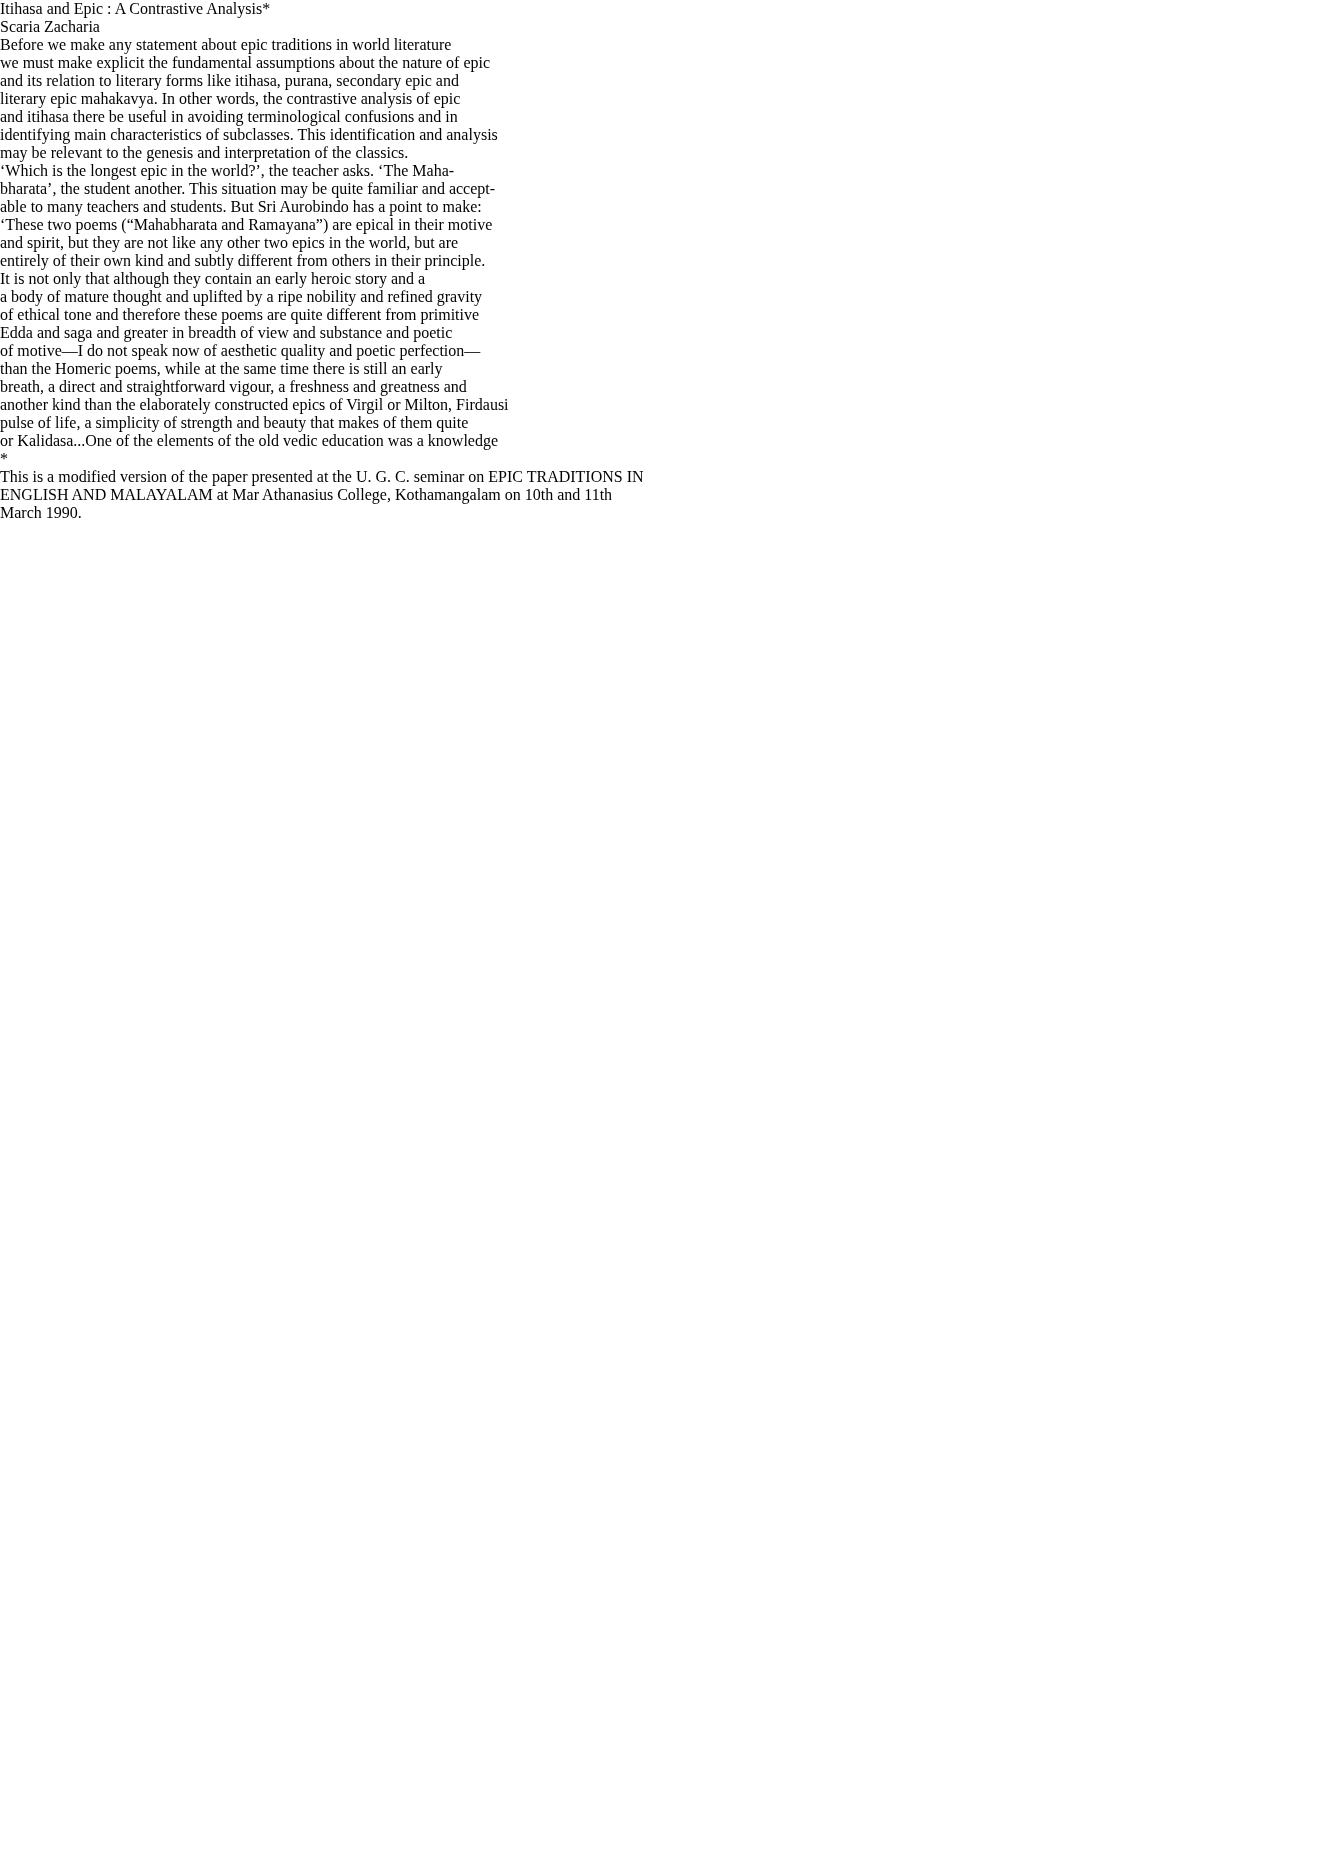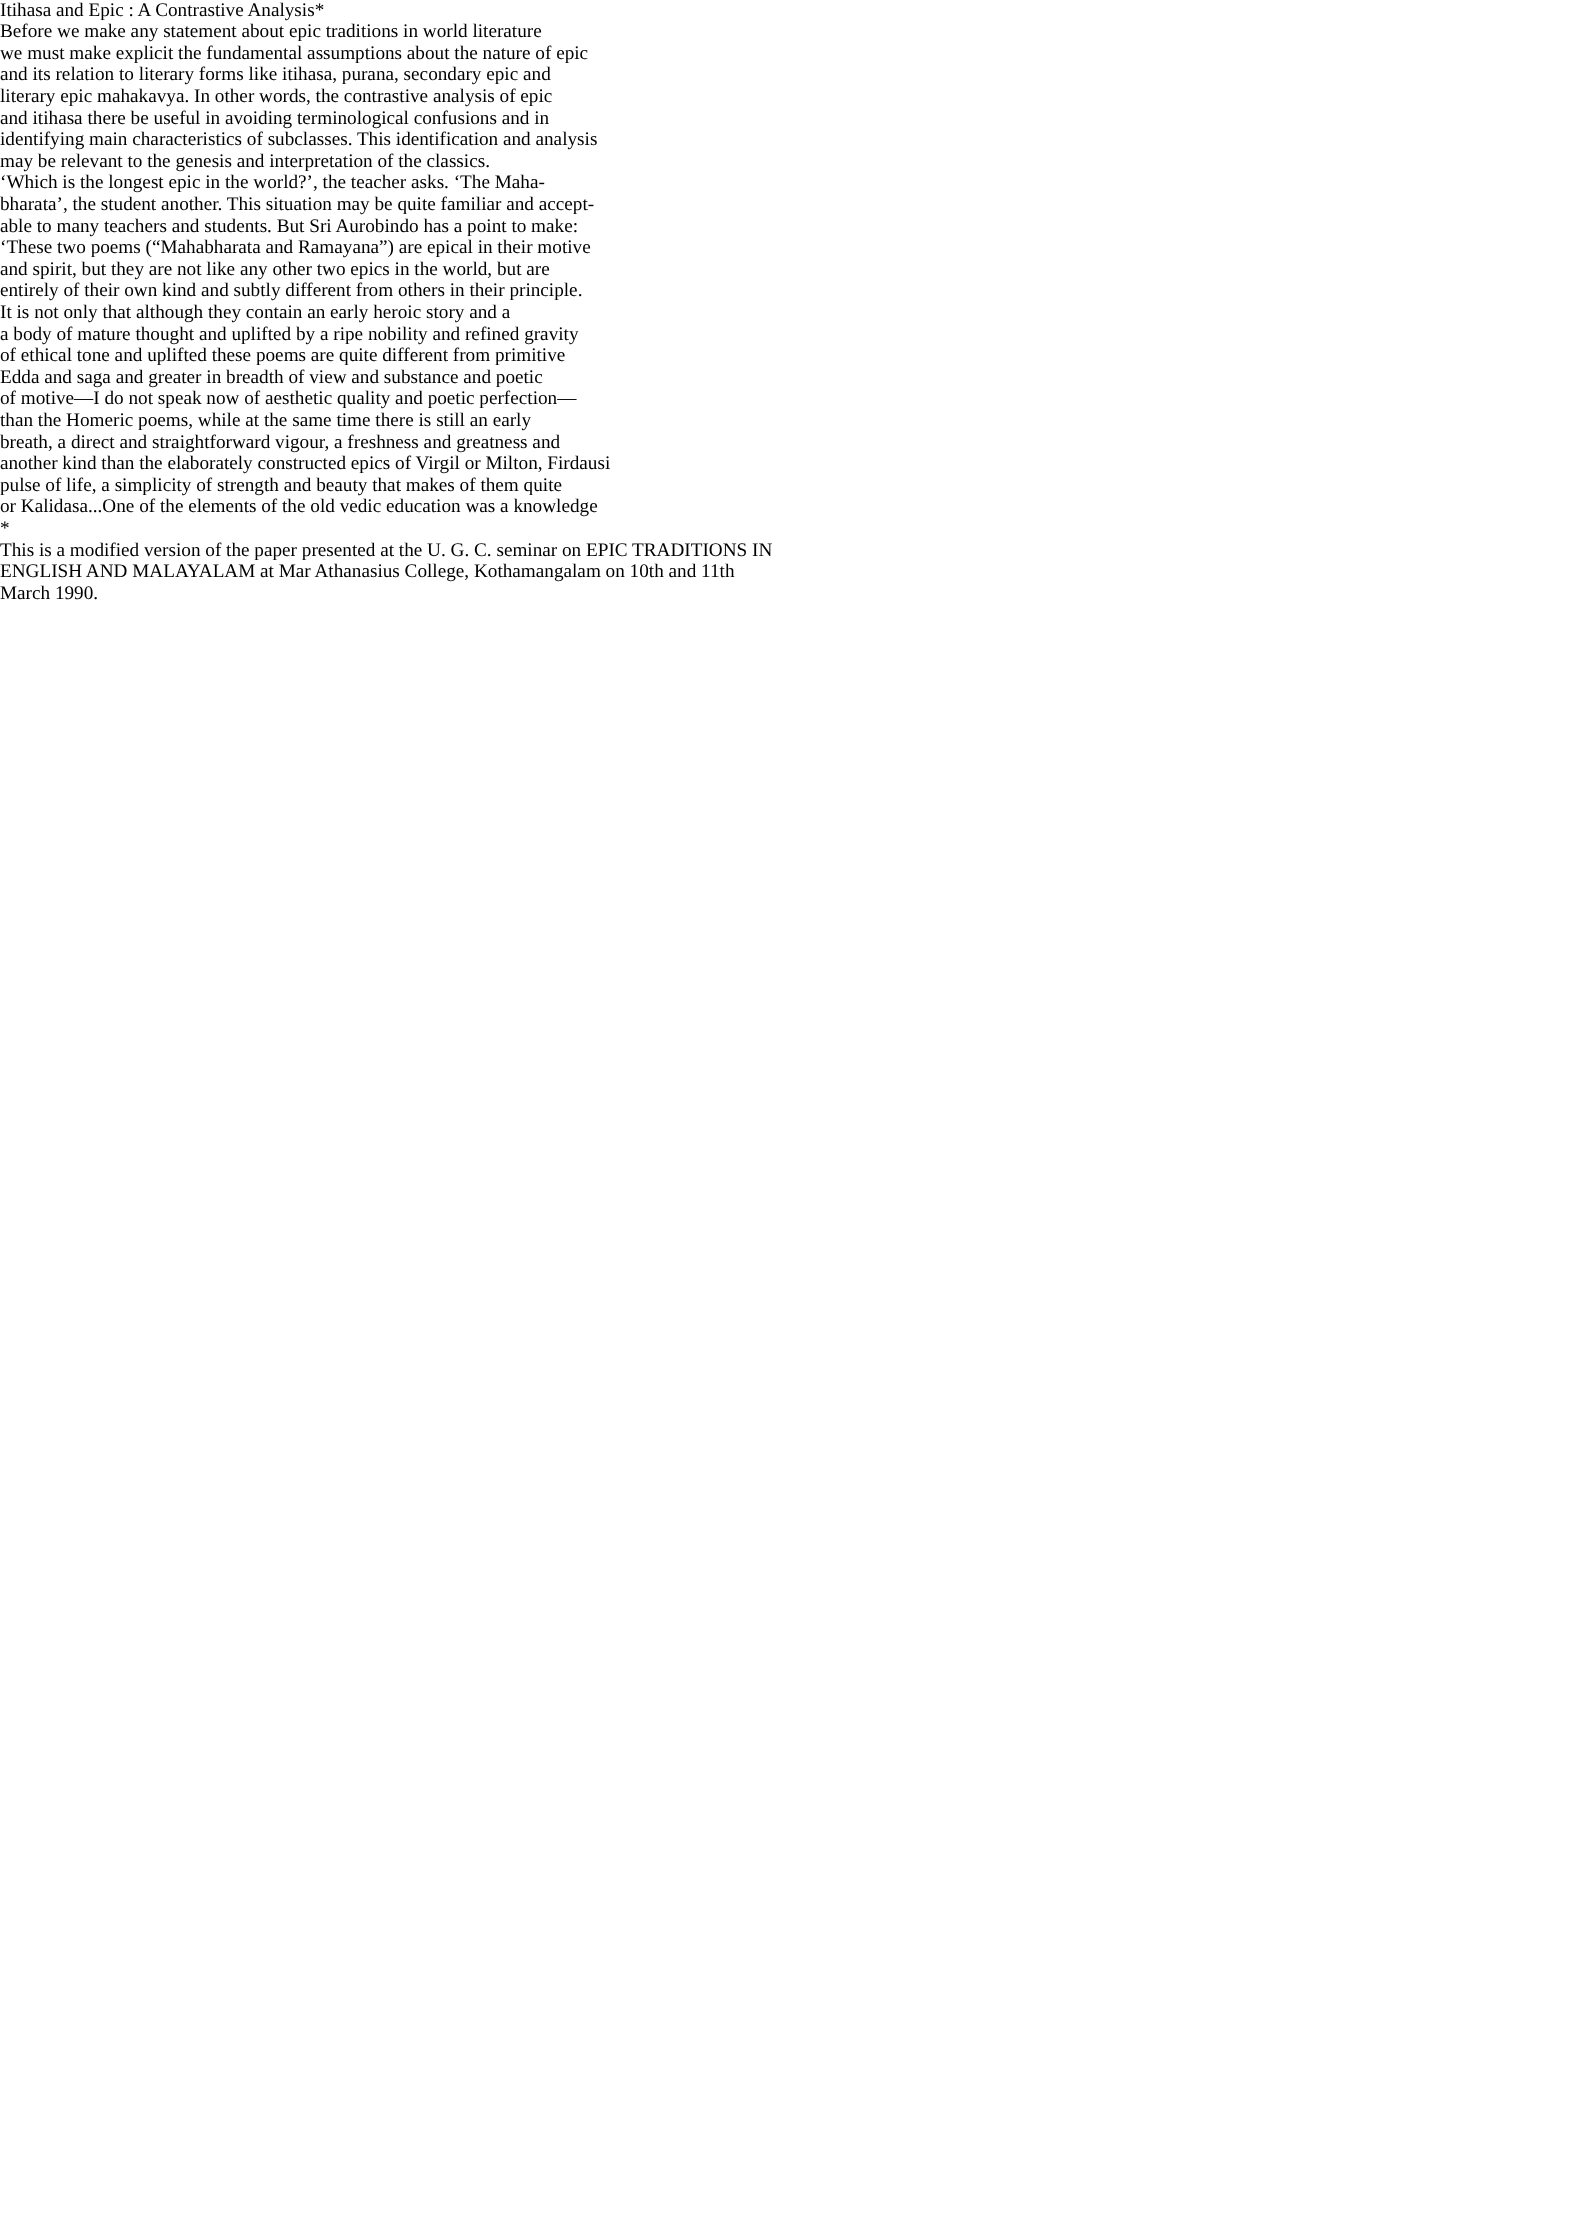--- a/index.html
+++ b/index.html
@@ -133,41 +133,42 @@
 </style>
 </head>
 <body>
 
 <div class="page">
 
   <div class="title-wrap">
     <span class="title-text"><span>Itihasa and Epic : A Contrastive Analysis</span><span class="title-marker">*</span></span>
   </div>
 
+  <div class="author">Scaria Zacharia</div>
 
   <div class="body-col">
     <div class="paragraph" style="--indent:64px">
         <div class="tline">Before we make any statement about epic traditions in world literature</div>
         <div class="tline">we must make explicit the fundamental assumptions about the nature of epic</div>
         <div class="tline">and its relation to literary forms like itihasa, purana, secondary epic and</div>
         <div class="tline">literary epic mahakavya. In other words, the contrastive analysis of epic</div>
         <div class="tline">and itihasa there be useful in avoiding terminological confusions and in</div>
         <div class="tline">identifying main characteristics of subclasses. This identification and analysis</div>
         <div class="tline lastline">may be relevant to the genesis and interpretation of the classics.</div>
       </div>
     <div class="paragraph" style="--indent:36px">
         <div class="tline">‘Which is the longest epic in the world?’, the teacher asks. ‘The Maha-</div>
         <div class="tline">bharata’, the student another. This situation may be quite familiar and accept-</div>
         <div class="tline">able to many teachers and students. But Sri Aurobindo has a point to make:</div>
         <div class="tline">‘These two poems (“Mahabharata and Ramayana”) are epical in their motive</div>
         <div class="tline">and spirit, but they are not like any other two epics in the world, but are</div>
         <div class="tline">entirely of their own kind and subtly different from others in their principle.</div>
         <div class="tline">It is not only that although they contain an early heroic story and a</div>
         <div class="tline">a body of mature thought and uplifted by a ripe nobility and refined gravity</div>
-        <div class="tline">of ethical tone and uplifted these poems are quite different from primitive</div>
+        <div class="tline">of ethical tone and therefore these poems are quite different from primitive</div>
         <div class="tline">Edda and saga and greater in breadth of view and substance and poetic</div>
         <div class="tline">of motive—I do not speak now of aesthetic quality and poetic perfection—</div>
         <div class="tline">than the Homeric poems, while at the same time there is still an early</div>
         <div class="tline">breath, a direct and straightforward vigour, a freshness and greatness and</div>
         <div class="tline">another kind than the elaborately constructed epics of Virgil or Milton, Firdausi</div>
         <div class="tline">pulse of life, a simplicity of strength and beauty that makes of them quite</div>
         <div class="tline">or Kalidasa...One of the elements of the old vedic education was a knowledge</div>
       </div>
   </div>
 

